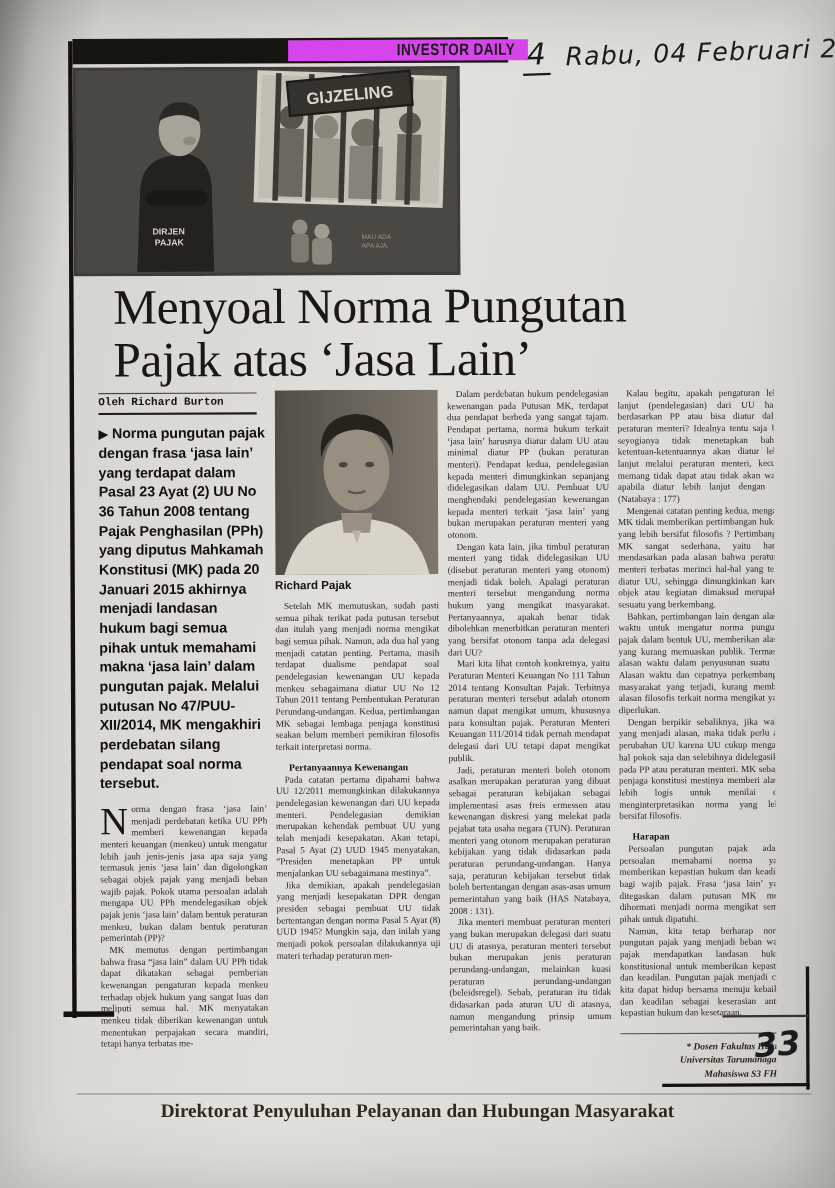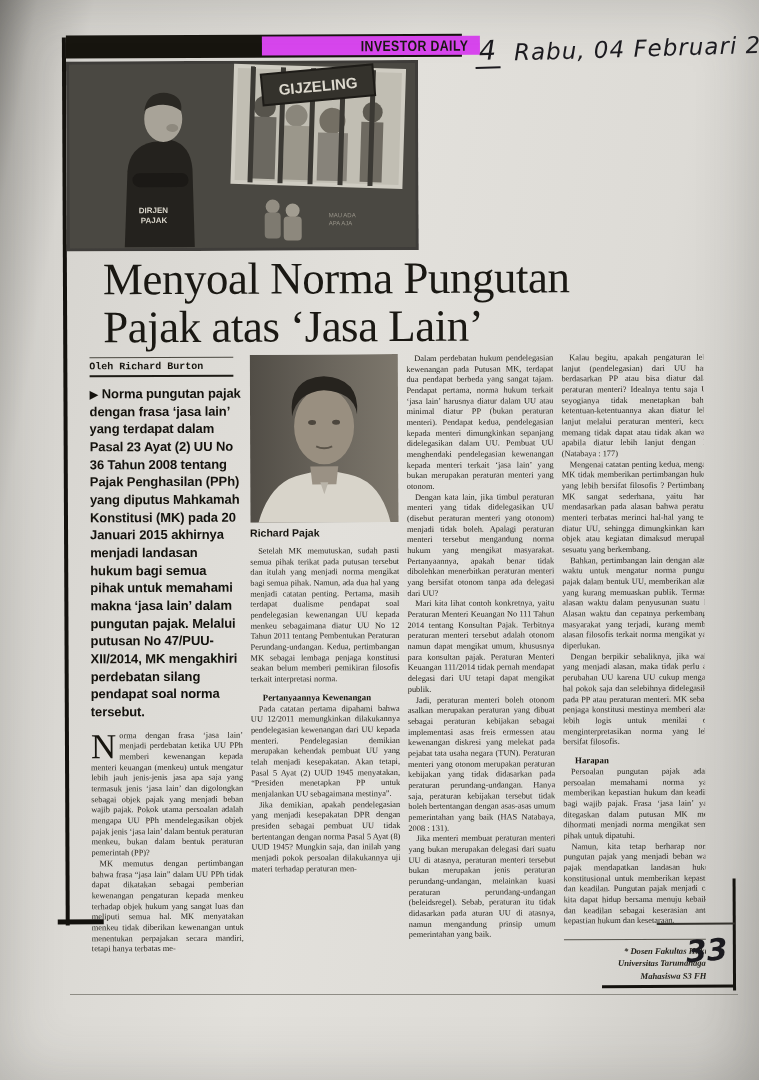--- a/index.html
+++ b/index.html
@@ -189,13 +189,14 @@
           <div>Mahasiswa S3 FHUI</div>
         </div>
       </div>
 
     </div>
 
     <div class="hw hw-num33">33</div>
   </div>
 
   <div class="footer-line"></div>
+  <div class="footer">Direktorat Penyuluhan Pelayanan dan Hubungan Masyarakat</div>
 </div>
 
 </body></html>

